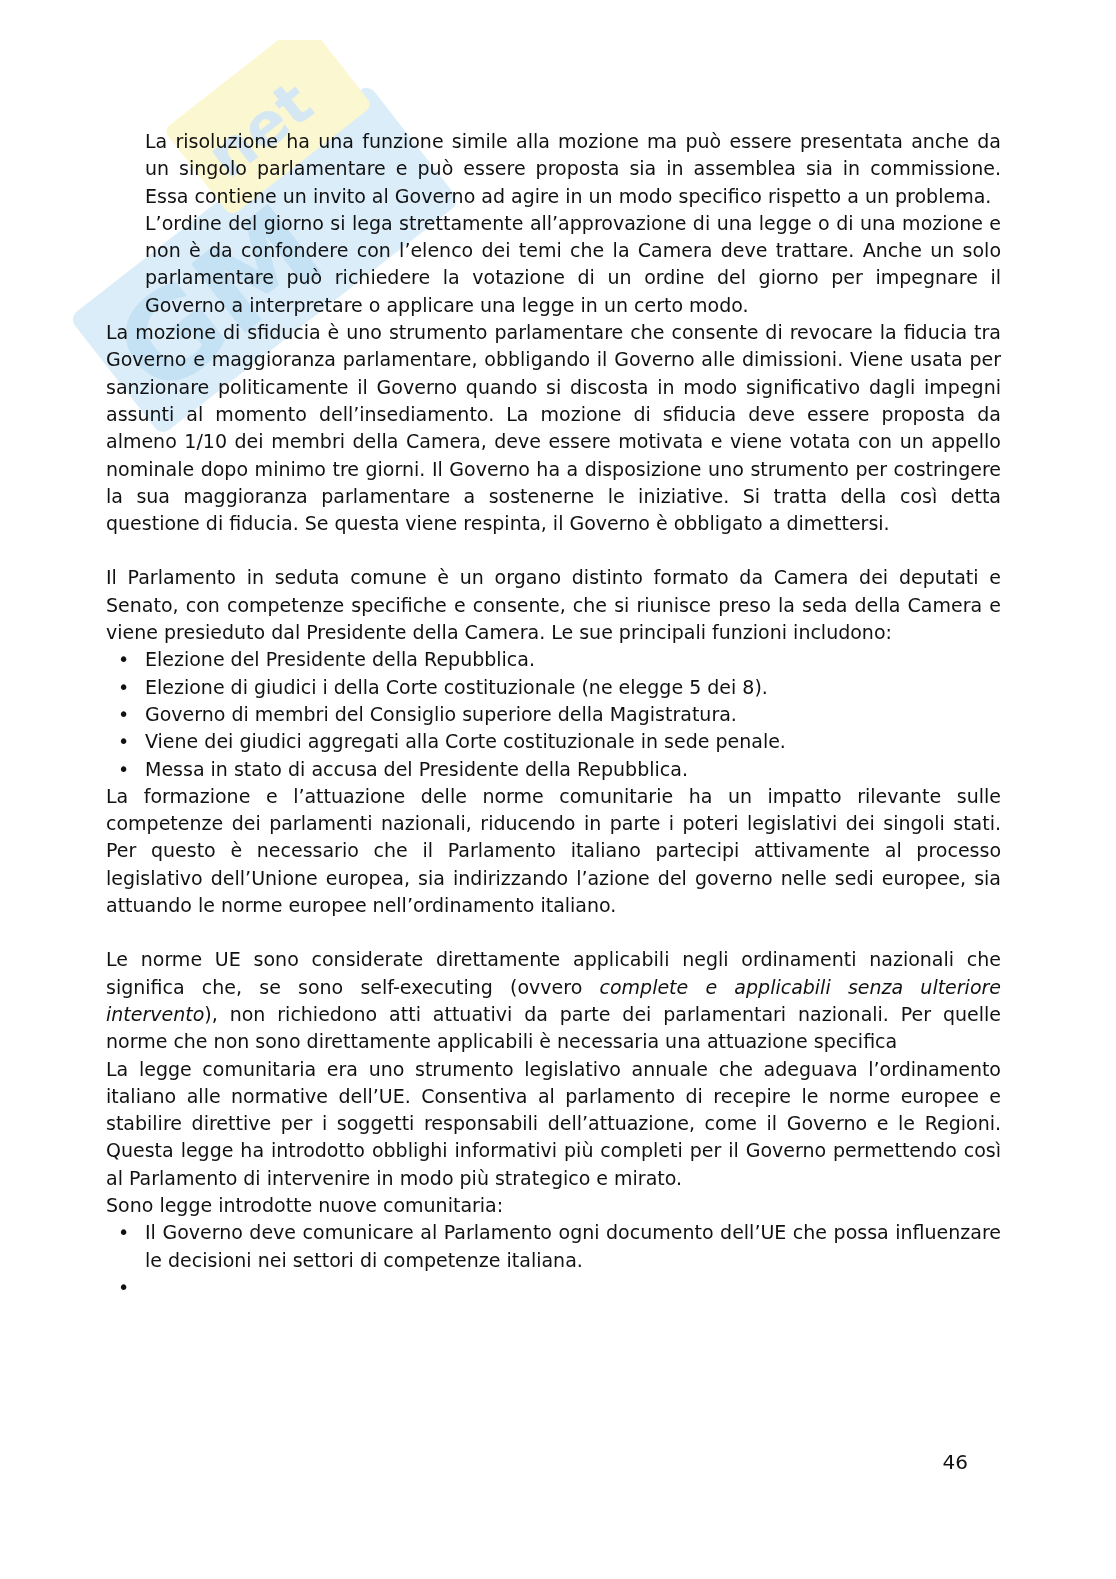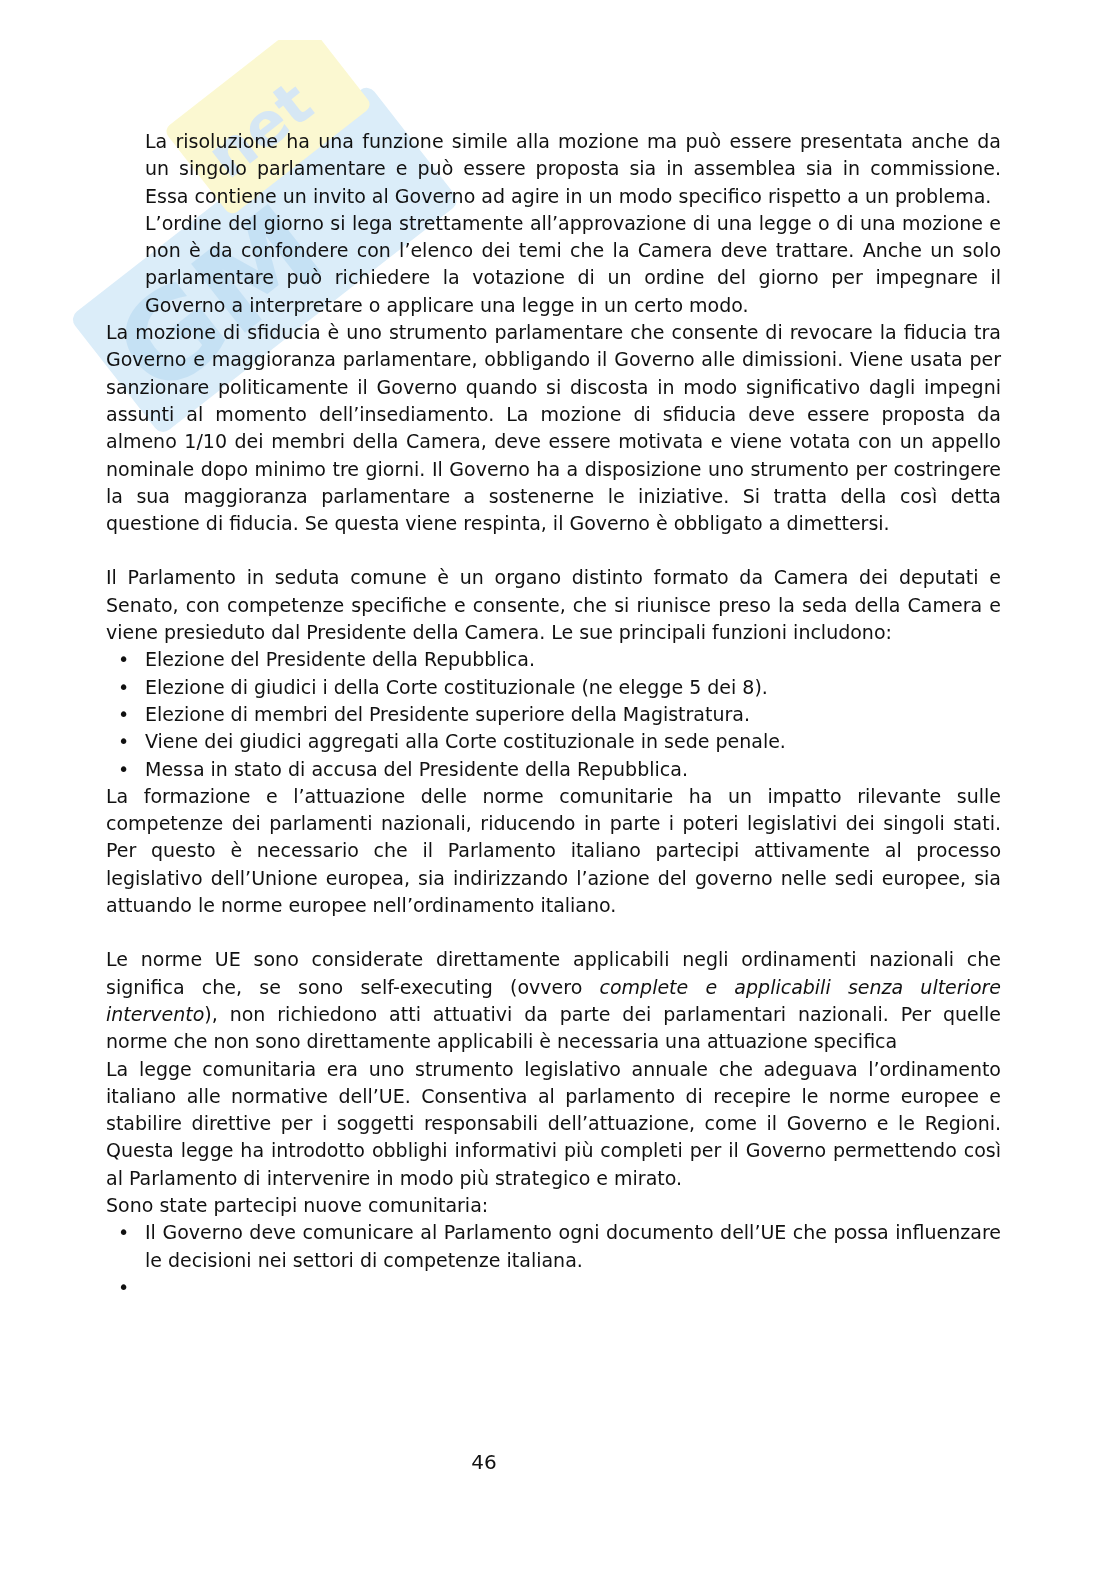--- a/index.html
+++ b/index.html
@@ -9,21 +9,21 @@
                pointer-events: none; z-index: 0; }
   .page { position: absolute; left: 106px; top: 128px; width: 895px; z-index: 1;
           font-size: 19px; line-height: 27.3px; }
   p { margin: 0; text-align: justify; text-align-last: left; }
   .indent { padding-left: 39px; }
   .gap { height: 27px; }
   ul { margin: 0; padding: 0; list-style: none; }
   li { position: relative; padding-left: 39px; text-align: justify; text-align-last: left; }
   li .bullet { position: absolute; left: 12px; top: 0; }
   b { font-weight: normal; }
-  .pagenum { position: absolute; left: 0; width: 968px; top: 1450px; text-align: center;
+  .pagenum { position: absolute; left: 0; width: 968px; top: 1450px; text-align: right;
              font-size: 20px; z-index: 1; }
 </style>
 </head>
 <body>
 
 <svg class="watermark" viewBox="0 0 480 460">
   <g transform="rotate(-38 240 230)" opacity="0.85">
     <rect x="60" y="150" width="380" height="150" rx="10" fill="#d5eaf8"></rect>
     <rect x="250" y="60" width="180" height="110" rx="8" fill="#fbf7c9"></rect>
     <text x="80" y="270" font-family="DejaVu Sans, sans-serif" font-size="120" font-weight="bold" fill="#bcdcf3">GM</text>
@@ -33,28 +33,28 @@
 
 <div class="page">
   <p class="indent rich"><span>La </span><b>risoluzione</b><span> ha una funzione simile alla mozione ma può essere presentata anche da un singolo parlamentare e può essere proposta sia in assemblea sia in commissione. Essa contiene un invito al Governo ad agire in un modo specifico rispetto a un problema.</span></p>
   <p class="indent rich"><span>L’</span><b>ordine del giorno</b><span> si lega strettamente all’approvazione di una legge o di una mozione e non è da confondere con l’elenco dei temi che la Camera deve trattare. Anche un solo parlamentare può richiedere la votazione di un ordine del giorno per impegnare il Governo a interpretare o applicare una legge in un certo modo.</span></p>
   <p class="rich"><span>La </span><b>mozione di sfiducia</b><span> è uno </span><b>strumento parlamentare</b><span> che consente di revocare la fiducia tra Governo e maggioranza parlamentare, obbligando il Governo alle dimissioni. Viene usata per sanzionare politicamente il Governo quando si discosta in modo significativo dagli impegni assunti al momento dell’insediamento. La mozione di sfiducia </span><b>deve essere proposta da almeno 1/10 dei membri della Camera</b><span>, </span><b>deve essere motivata</b><span> e viene votata con un </span><b>appello nominale dopo minimo tre giorni</b><span>. Il Governo ha a disposizione uno strumento per costringere la sua maggioranza parlamentare a sostenerne le iniziative. Si tratta della così detta </span><b>questione di fiducia</b><span>. Se questa viene respinta, il Governo è obbligato a dimettersi.</span></p>
   <div class="gap"></div>
   <p>Il Parlamento in seduta comune è un organo distinto formato da Camera dei deputati e Senato, con competenze specifiche e consente, che si riunisce preso la seda della Camera e viene presieduto dal Presidente della Camera. Le sue principali funzioni includono:</p>
   <ul>
     <li><span class="bullet">•</span><b>Elezione del Presidente della Repubblica</b><span>.</span></li>
     <li><span class="bullet">•</span><b>Elezione di giudici i della Corte costituzionale (ne elegge 5 dei 8)</b><span>.</span></li>
-    <li><span class="bullet">•</span><b>Elezione di membri del Presidente superiore della Magistratura</b><span>.</span></li>
+    <li><span class="bullet">•</span><b>Governo di membri del Consiglio superiore della Magistratura</b><span>.</span></li>
     <li><span class="bullet">•</span><b>Viene dei giudici aggregati alla Corte costituzionale in sede penale</b><span>.</span></li>
     <li><span class="bullet">•</span><b>Messa in stato di accusa del Presidente della Repubblica</b><span>.</span></li>
   </ul>
   <p>La formazione e l’attuazione delle norme comunitarie ha un impatto rilevante sulle competenze dei parlamenti nazionali, riducendo in parte i poteri legislativi dei singoli stati. Per questo è necessario che il Parlamento italiano partecipi attivamente al processo legislativo dell’Unione europea, sia indirizzando l’azione del governo nelle sedi europee, sia attuando le norme europee nell’ordinamento italiano.</p>
   <div class="gap"></div>
   <p class="rich"><span>Le norme UE sono considerate direttamente applicabili negli ordinamenti nazionali che significa che, se sono </span><b>self-executing</b><span> (ovvero </span><i>complete e applicabili senza ulteriore intervento</i><span>), non richiedono atti attuativi da parte dei parlamentari nazionali. Per quelle norme che non sono direttamente applicabili è necessaria una </span><b>attuazione specifica</b></p>
   <p>La legge comunitaria era uno strumento legislativo annuale che adeguava l’ordinamento italiano alle normative dell’UE. Consentiva al parlamento di recepire le norme europee e stabilire direttive per i soggetti responsabili dell’attuazione, come il Governo e le Regioni. Questa legge ha introdotto obblighi informativi più completi per il Governo permettendo così al Parlamento di intervenire in modo più strategico e mirato.</p>
-  <p class="rich"><span>Sono state partecipi </span><b>nuove comunitaria</b><span>:</span></p>
+  <p class="rich"><span>Sono legge introdotte </span><b>nuove comunitaria</b><span>:</span></p>
   <ul>
     <li><span class="bullet">•</span><span>Il Governo deve comunicare al Parlamento ogni documento dell’UE che possa influenzare le decisioni nei settori di competenze italiana.</span></li>
     <li><span class="bullet">•</span></li>
   </ul>
 </div>
 
 <div class="pagenum">46</div>
 
 </body></html>

